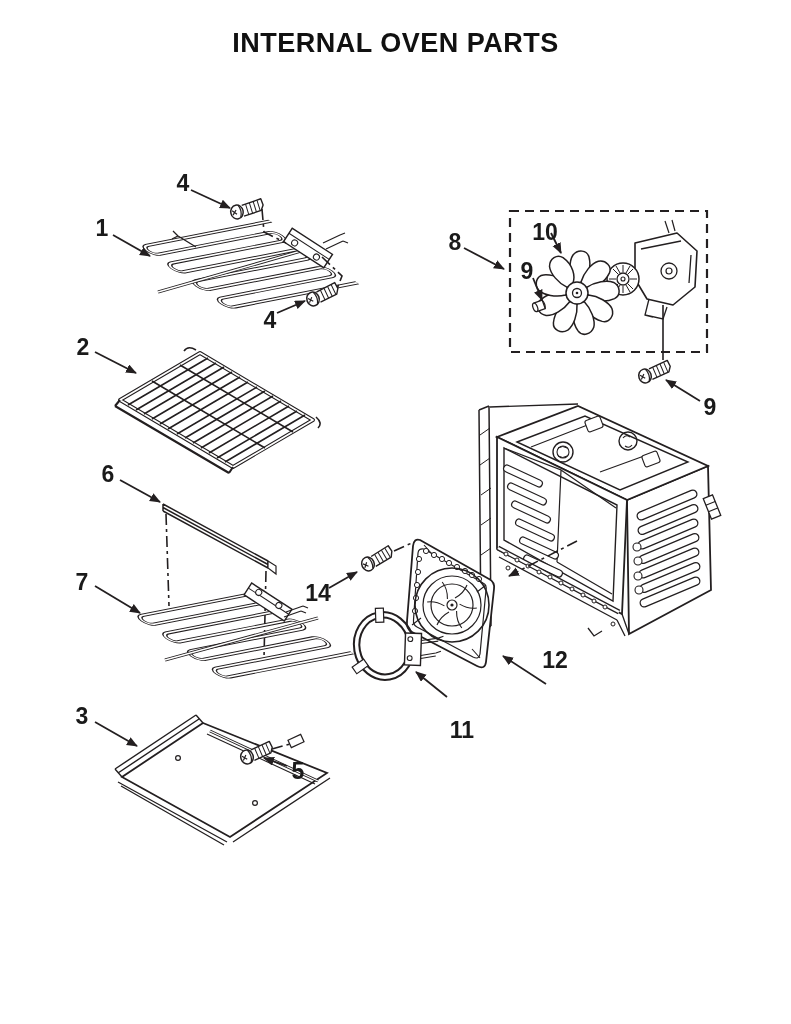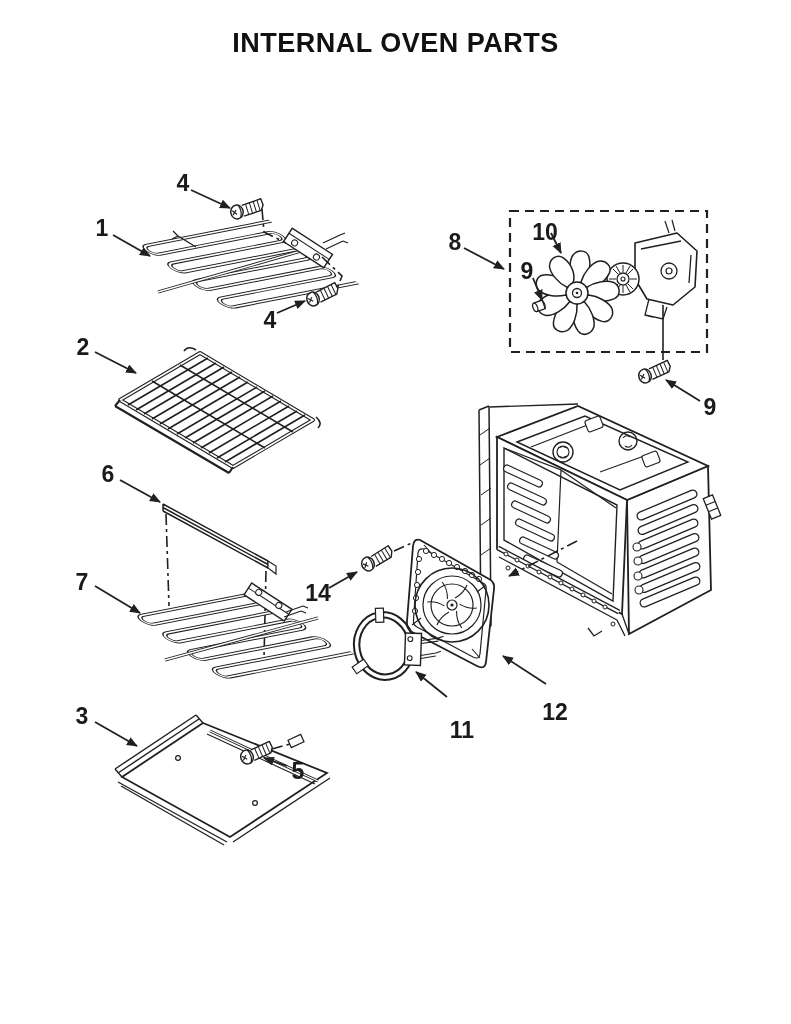--- a/index.html
+++ b/index.html
@@ -305,14 +305,14 @@
   <div class="lbl" style="left:108px;top:474px">6</div>
   <div class="lbl" style="left:82px;top:582px">7</div>
   <div class="lbl" style="left:318px;top:593px">14</div>
   <div class="lbl" style="left:82px;top:716px">3</div>
   <div class="lbl" style="left:298px;top:771px">5</div>
   <div class="lbl" style="left:455px;top:242px">8</div>
   <div class="lbl" style="left:527px;top:271px">9</div>
   <div class="lbl" style="left:545px;top:232px">10</div>
   <div class="lbl" style="left:710px;top:407px">9</div>
   <div class="lbl" style="left:462px;top:730px">11</div>
-  <div class="lbl" style="left:555px;top:712px">12</div>
+  <div class="lbl" style="left:555px;top:660px">12</div>
 </div>
 
 </body></html>

